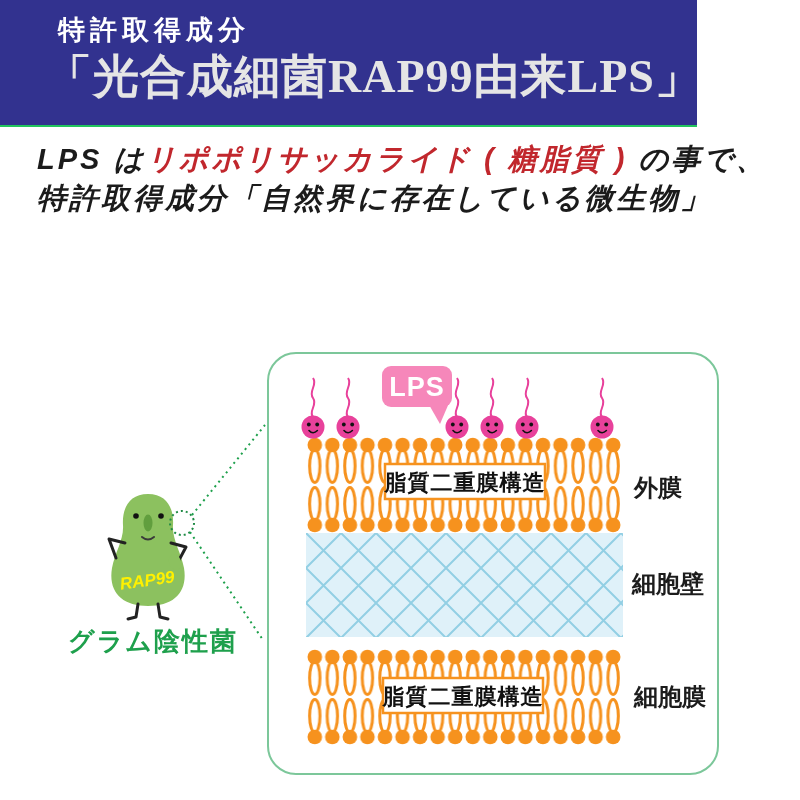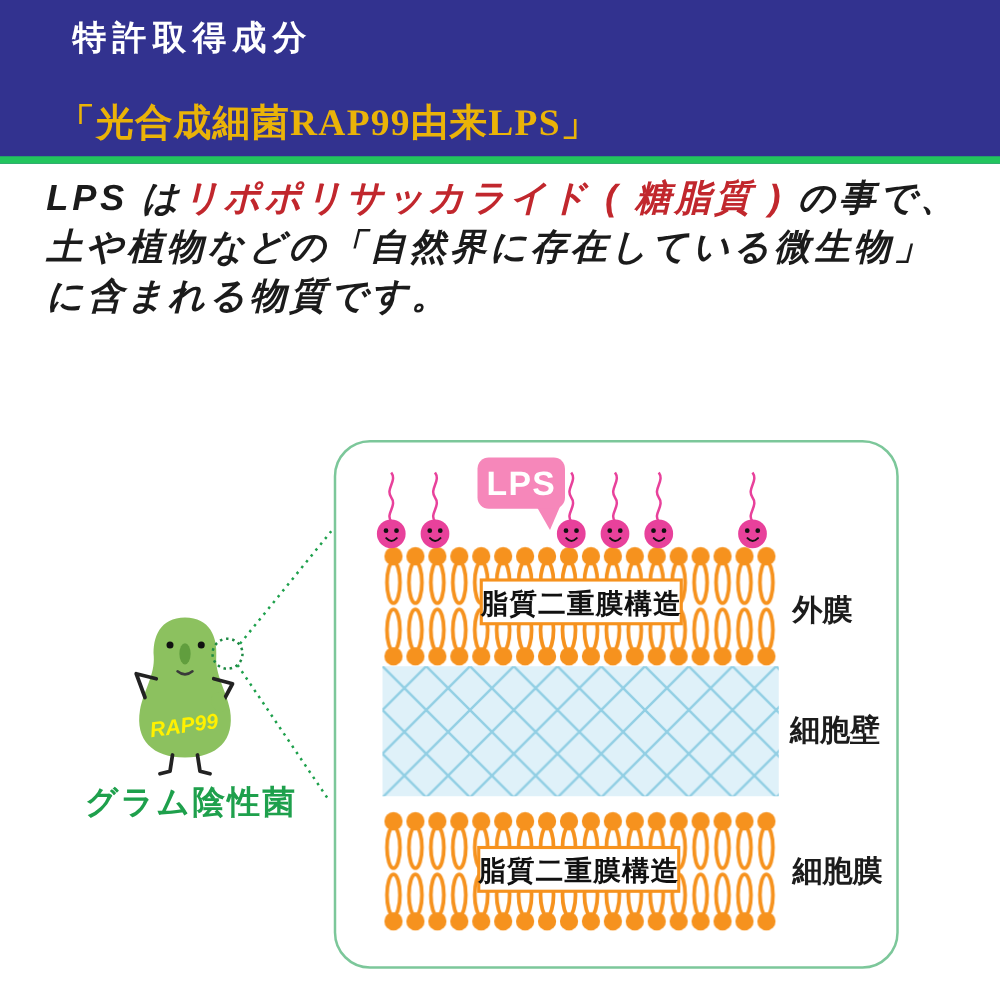--- a/index.html
+++ b/index.html
@@ -2,35 +2,34 @@
 <html style="--header-bg: #32328F; --accent-red: #C1272D; --lipid-orange: #F6921E; --lps-pink: #E8419B; --bubble-pink: #F687BA; --wall-blue-bg: #DFF1F9; --wall-blue-line: #92CFE4; --character-green: #8CC15F; --character-nose-green: #619E3E; --label-green: #1EA04C; --border-green: #7CC79A; --dotted-green: #1E8A44; --rap99-yellow: #FFF100;"><head>
 <meta charset="utf-8">
 <style>
   html,body{margin:0;padding:0;}
   body{
     width:800px;height:800px;position:relative;overflow:hidden;
     background:#ffffff;font-family:"Liberation Sans",sans-serif;
   }
   
   .header{
-    position:absolute;left:0;top:0;width:800px;height:125px;
-    background:var(--header-bg);border-bottom:6px solid #22c55e;
+    position:absolute;left:0;top:0;width:697px;height:125px;
+    background:var(--header-bg);border-bottom:2px solid #22c55e;
   }
   .eyebrow{
     position:absolute;left:58px;top:12px;
     font-family:"Liberation Serif",serif;
     font-size:27px;font-weight:600;color:#ffffff;letter-spacing:5px;
     white-space:nowrap;
   }
   .main-title{
     position:absolute;left:46px;top:46px;
     font-family:"Liberation Serif",serif;
-    font-size:30px;font-weight:600;color:#eab308;letter-spacing:1px;
+    font-size:46px;font-weight:600;color:#e5e5e5;letter-spacing:1px;
     white-space:nowrap;
-    margin-top:32px;
   }
   
   .intro{
     position:absolute;left:37px;top:140px;width:710px;
     font-size:29px;font-weight:bold;color:#1b1b1b;
     line-height:39px;letter-spacing:3px;font-style:italic;
   }
   .intro .red{color:var(--accent-red);}
   .intro div{white-space:nowrap;}
   
@@ -67,22 +66,21 @@
 </head>
 <body>
 
 <div class="header">
   <div class="eyebrow">特許取得成分</div>
   <div class="main-title">「光合成細菌RAP99由来LPS」</div>
 </div>
 
 <div class="intro">
   <div><span>LPS は</span><span class="red">リポポリサッカライド ( 糖脂質 )</span><span> の事で、</span></div>
-  <div>土や植物などの「自然界に存在している微生物」</div>
-  <div>に含まれる物質です。</div>
+  <div>特許取得成分「自然界に存在している微生物」</div>
 </div>
 
 <svg width="800" height="800" viewBox="0 0 800 800">
   <defs>
 
     <pattern id="leafUp1" x="306" y="437" width="17.55" height="48" patternUnits="userSpaceOnUse">
       <ellipse cx="8.8" cy="29" rx="5.2" ry="16.5" fill="#ffffff" stroke-width="3" class="orange-stroke"></ellipse>
       <circle cx="8.8" cy="8" r="7.3" class="orange-fill"></circle>
     </pattern>
     <pattern id="leafDown1" x="306" y="485" width="17.55" height="48" patternUnits="userSpaceOnUse">

